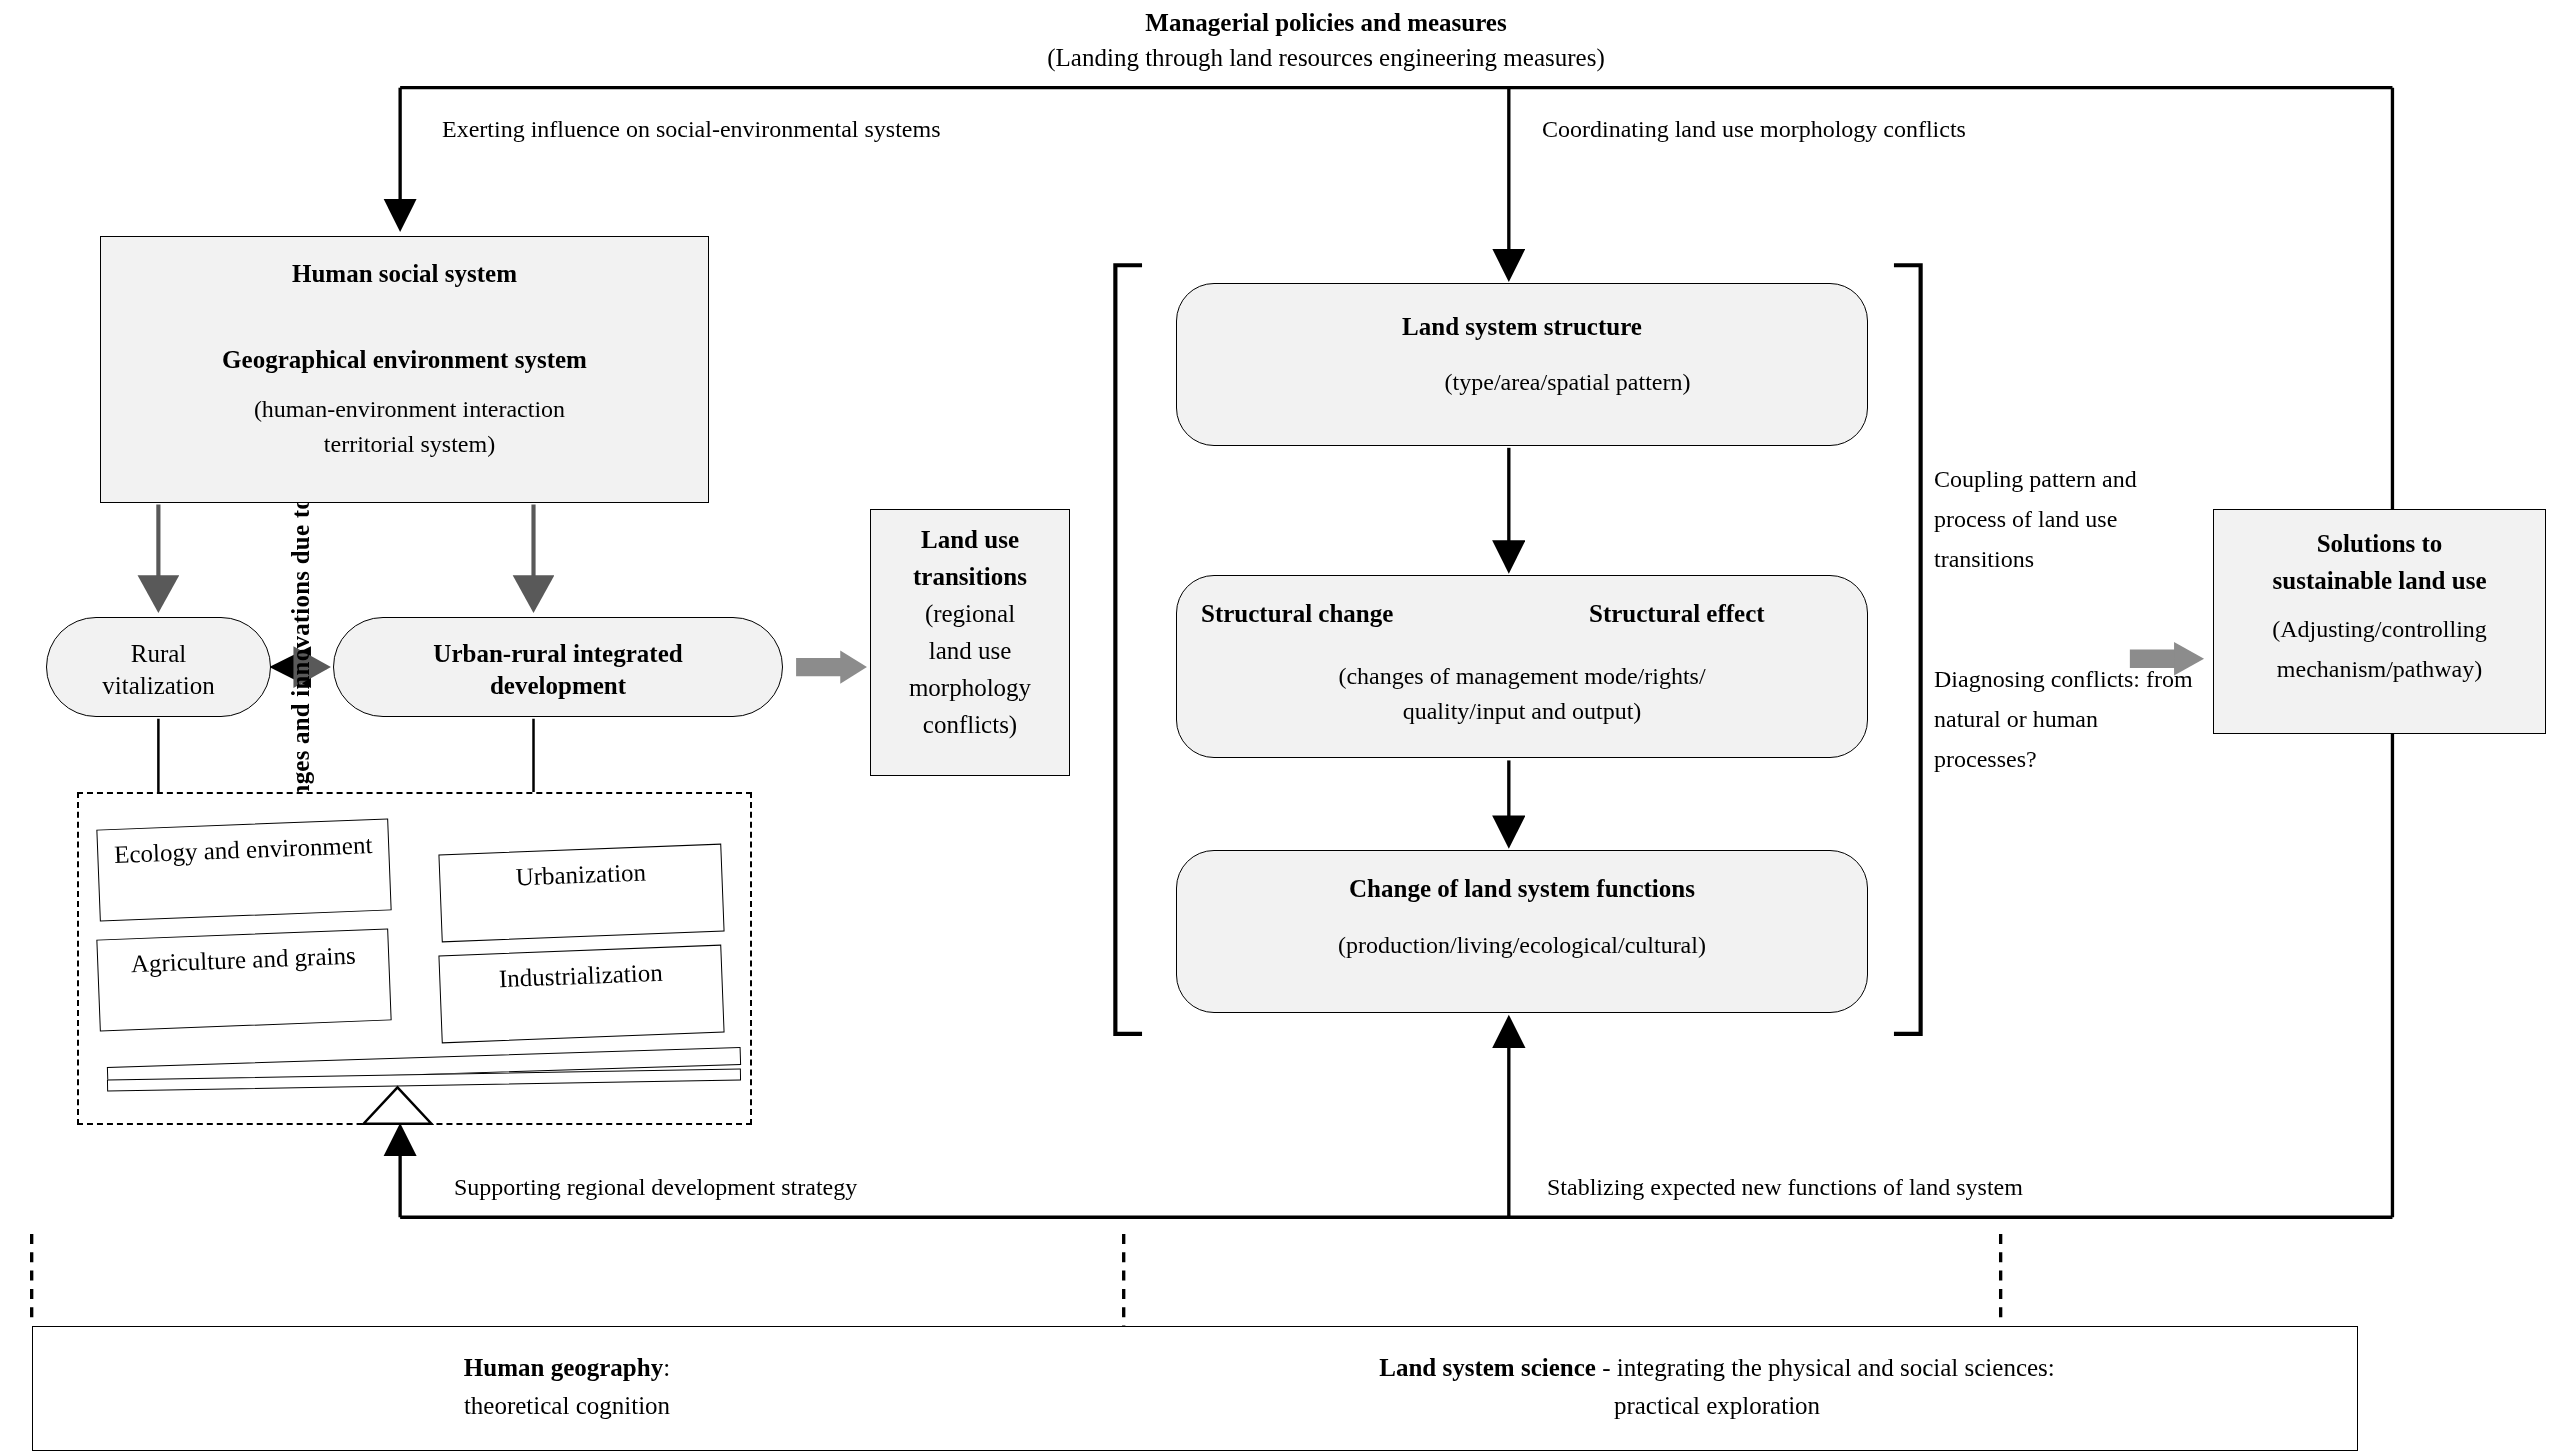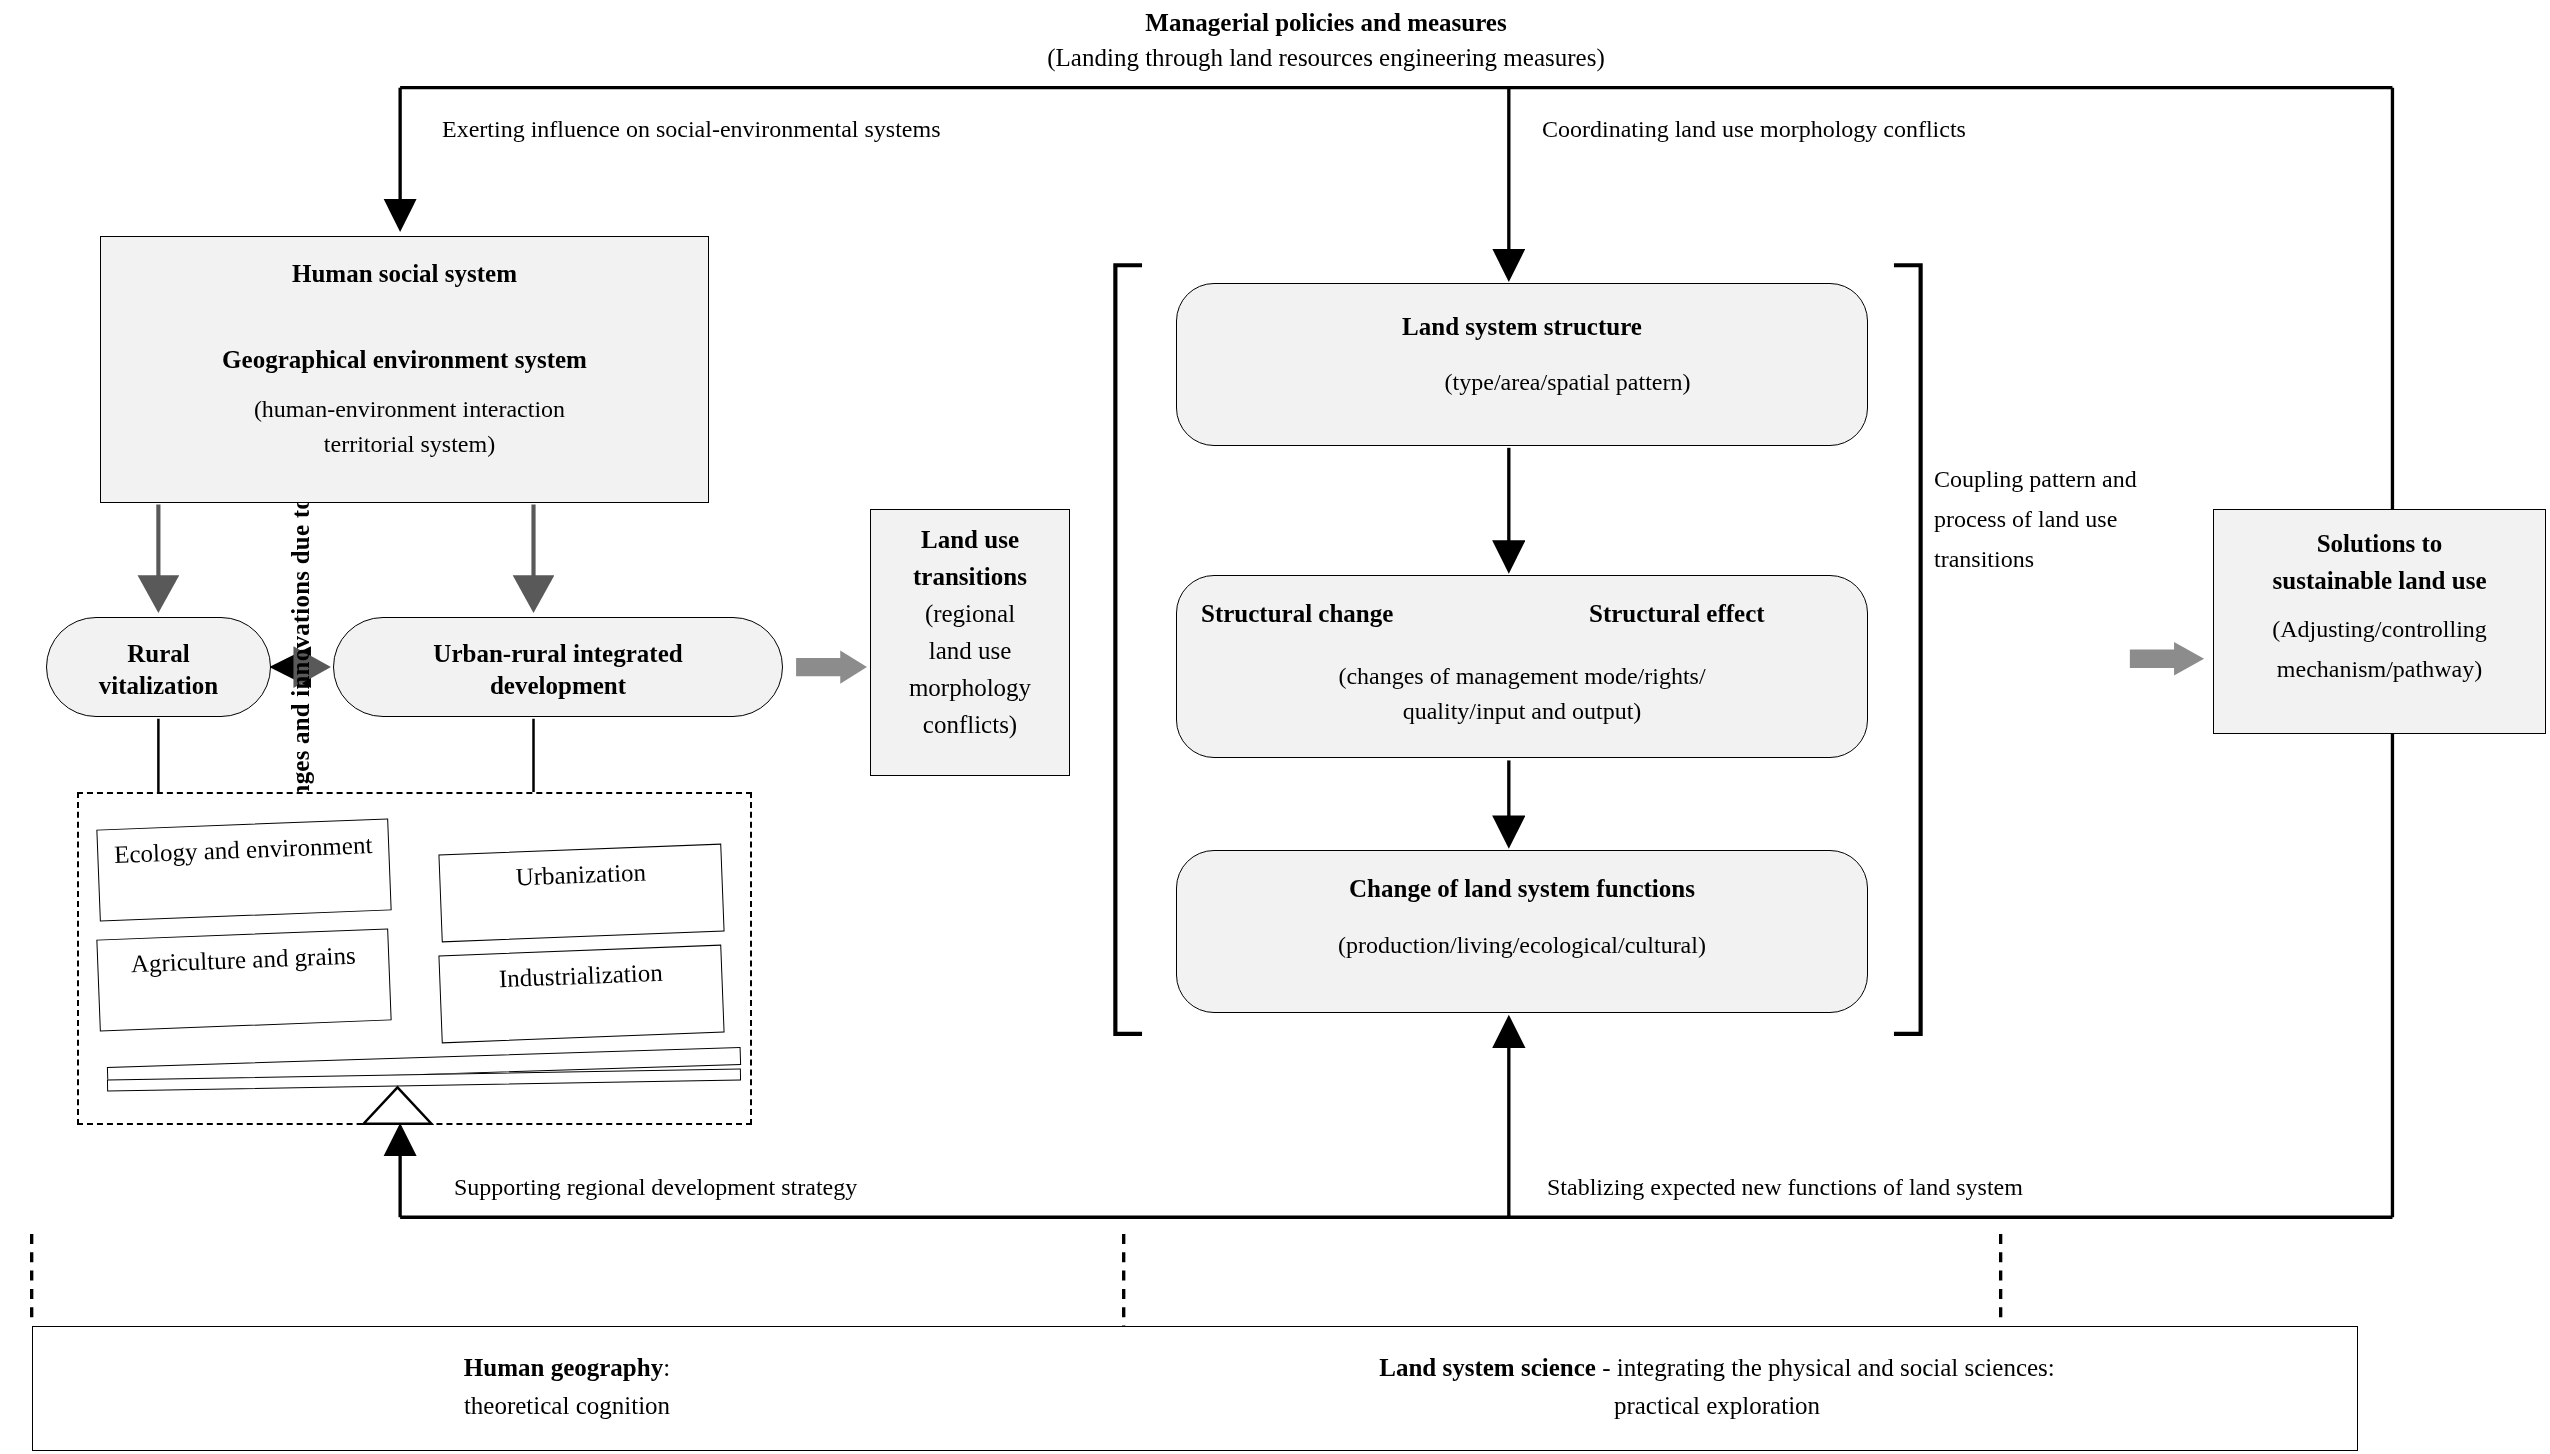--- a/index.html
+++ b/index.html
@@ -53,21 +53,21 @@
   }
 
   
   #hss-box { left: 100px; top: 236px; width: 609px; height: 267px; }
   #hss-t1 { left: 100px; top: 260px; width: 609px; font-size: 25px; font-weight: bold; text-align: center; }
   #hss-t2 { left: 100px; top: 346px; width: 609px; font-size: 25px; font-weight: bold; text-align: center; }
   #hss-t3 { left: 105px; top: 392px; width: 609px; font-size: 24px; text-align: center; line-height: 35px; }
 
   
   #rural-box { left: 46px; top: 617px; width: 225px; height: 100px; border-radius: 50px; }
-  #rural-txt { left: 46px; top: 638px; width: 225px; font-size: 25px; font-weight: bold; text-align: center; line-height: 32px; }
+  #rural-txt { left: 46px; top: 638px; width: 225px; font-size: 25px; font-weight: normal; text-align: center; line-height: 32px; }
 
   
   #urban-box { left: 333px; top: 617px; width: 450px; height: 100px; border-radius: 50px; }
   #urban-txt { left: 333px; top: 638px; width: 450px; font-size: 25px; font-weight: bold; text-align: center; line-height: 32px; }
 
   
   #dashed-box {
     left: 77px; top: 792px; width: 675px; height: 333px;
     border: 2.5px dashed #000; background: #ffffff;
   }
@@ -217,20 +217,21 @@
     <div class="l2">(Landing through land resources engineering measures)</div>
   </div>
 
   <div id="left-vertical" class="abs">Socio-economic changes and innovations due to rapid urbanization</div>
 
   <div class="lbl" id="lbl-influence">Exerting influence on social-environmental systems</div>
   <div class="lbl" id="lbl-coord">Coordinating land use morphology conflicts</div>
   <div class="lbl" id="lbl-support">Supporting regional development strategy</div>
   <div class="lbl" id="lbl-stab">Stablizing expected new functions of land system</div>
   <div class="lbl" id="lbl-couple">Coupling pattern and process of land use transitions</div>
+  <div class="lbl" id="lbl-diag">Diagnosing conflicts: from natural or human processes?</div>
 
   <div class="abs box-rect" id="hss-box"></div>
   <div class="abs" id="hss-t1">Human social system</div>
   <div class="abs" id="hss-t2">Geographical environment system</div>
   <div class="abs" id="hss-t3">
     <div>(human-environment interaction</div>
     <div>territorial system)</div>
   </div>
 
   <div class="abs box-round" id="rural-box"></div>

